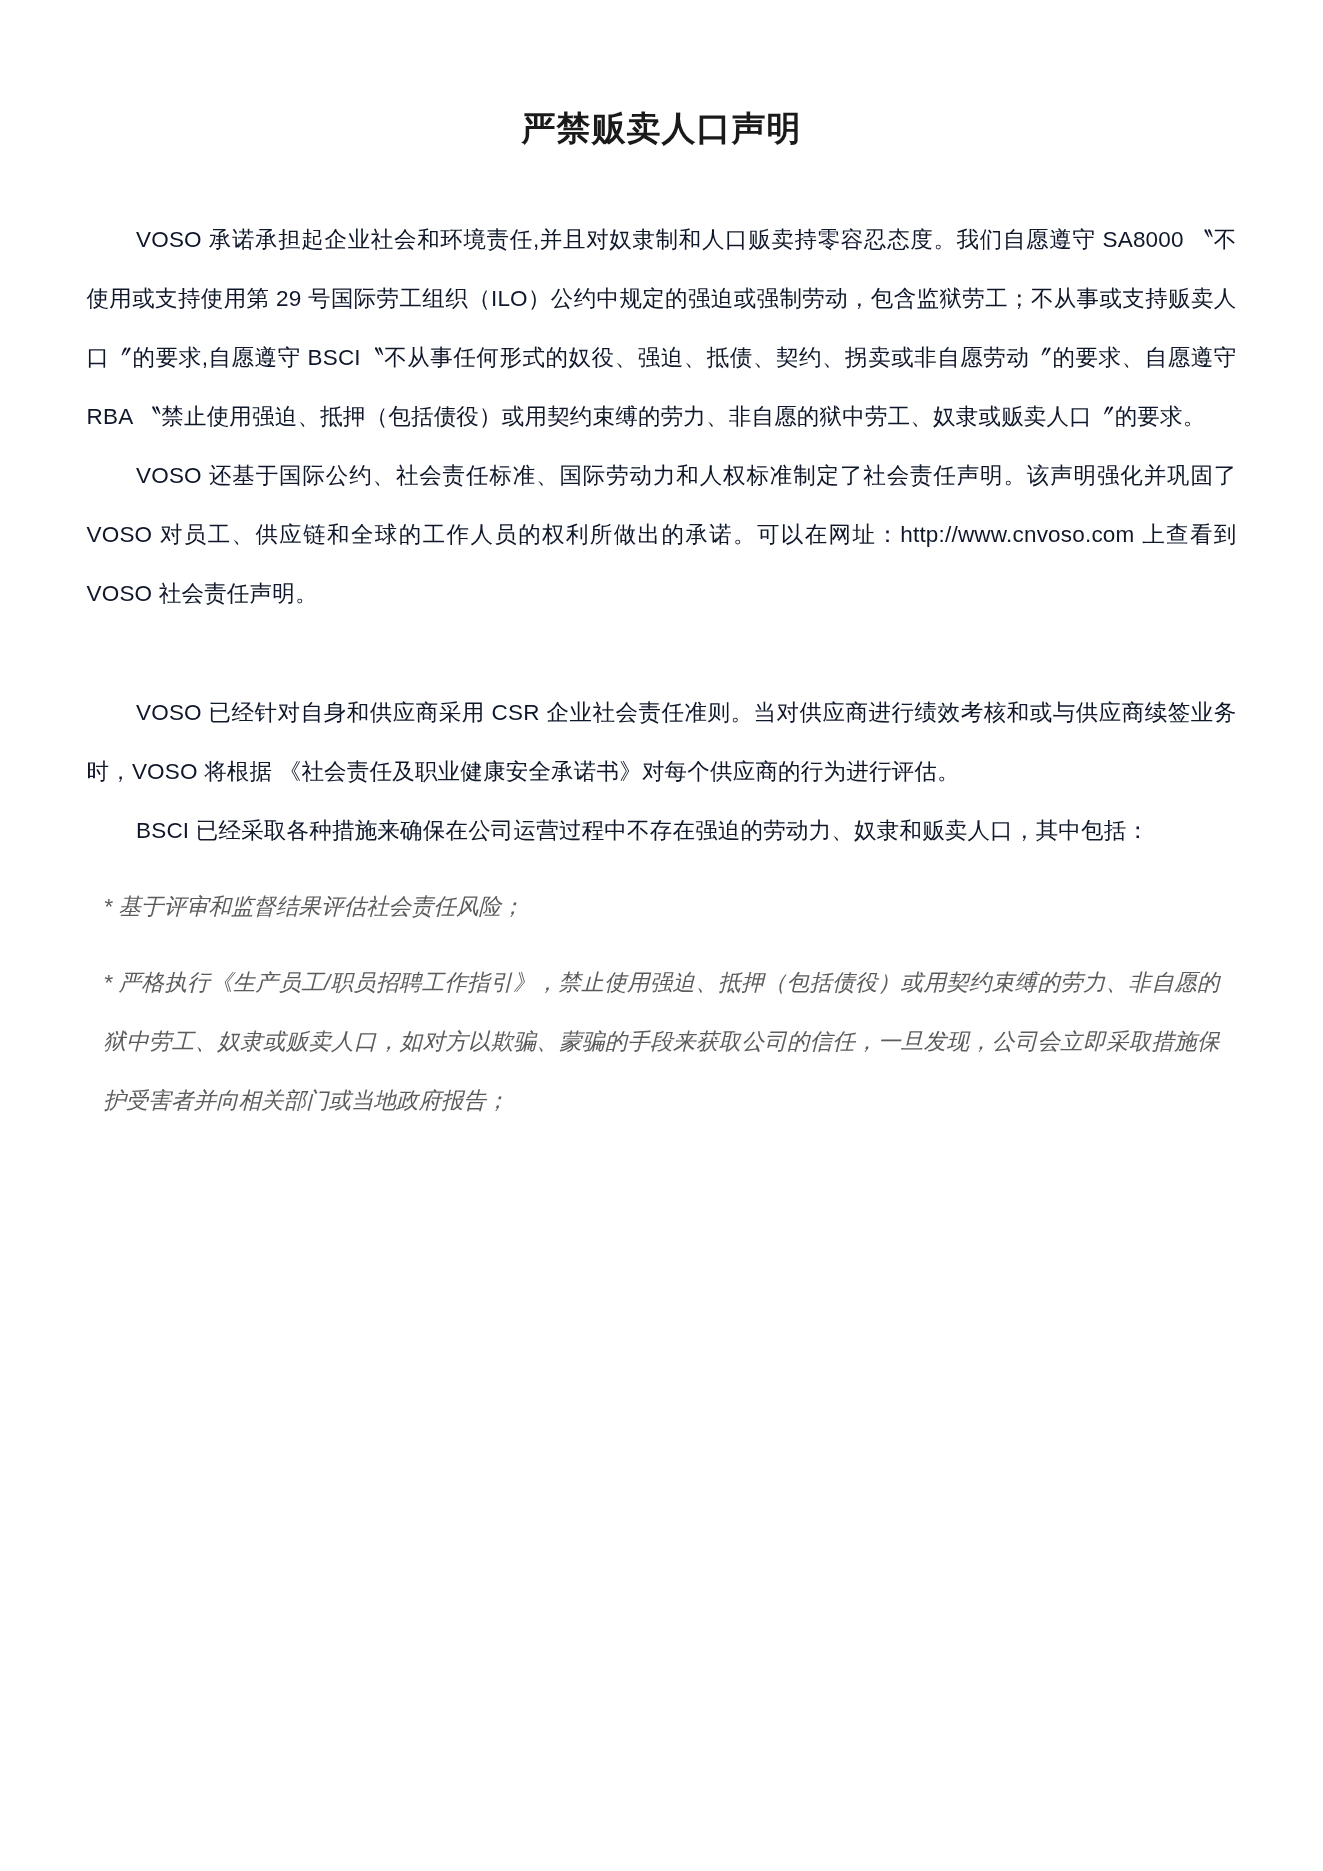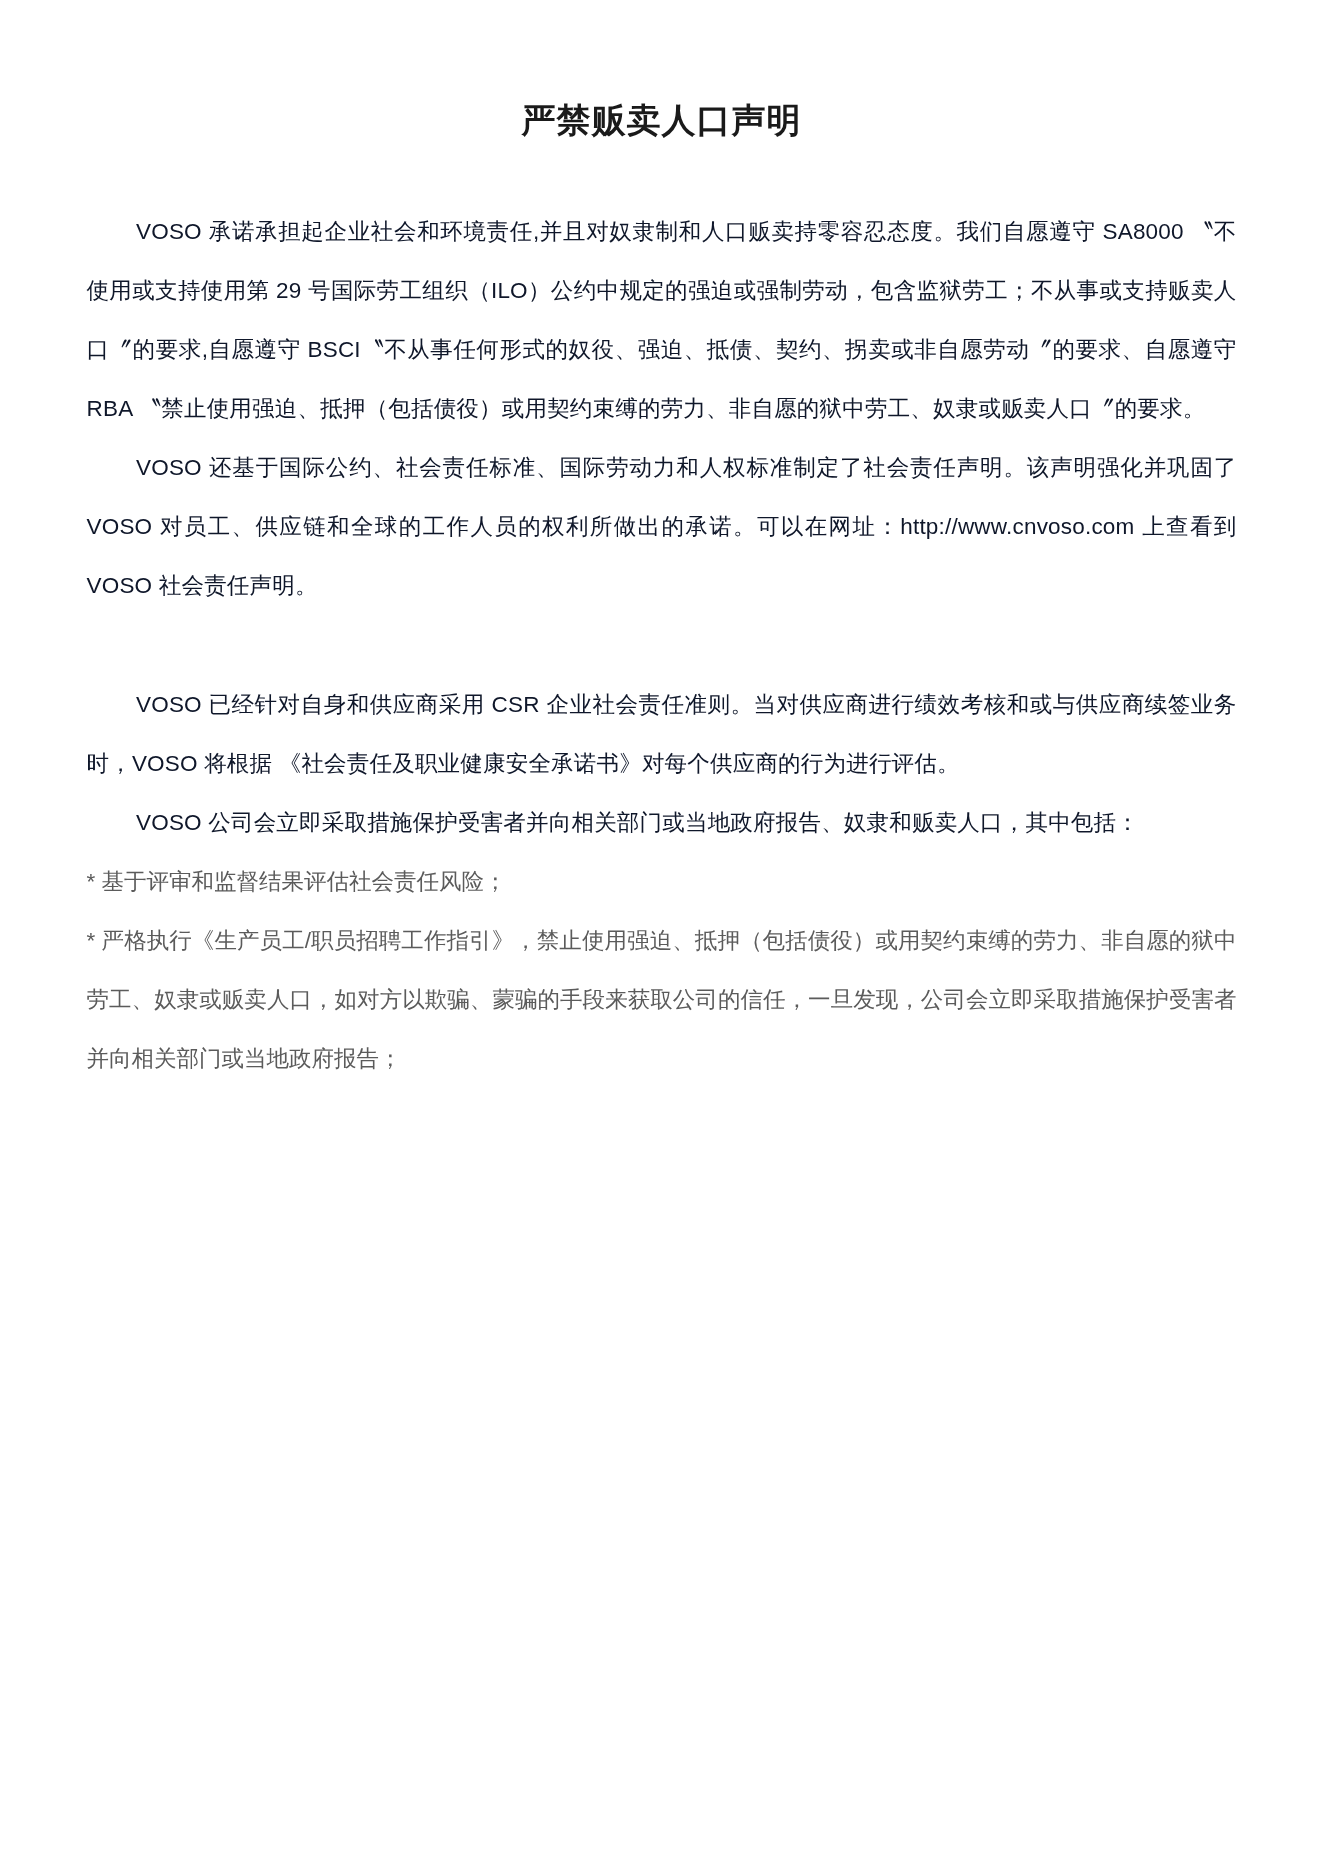--- a/index.html
+++ b/index.html
@@ -21,21 +21,21 @@
     background: #ffffff;
     box-sizing: border-box;
     padding: 0;
   }
   .doc-title {
     text-align: center;
     font-size: 34px;
     font-weight: bold;
     color: #1a1a1a;
     letter-spacing: 1px;
-    margin: 0;
+    margin: 8px;
     padding-top: 98px;
     line-height: 1.3;
   }
   .body-area {
     margin: 0 auto;
     width: 1158px;
     padding-left: 4px;
     padding-right: 4px;
     box-sizing: border-box;
     margin-top: 56px;
@@ -53,47 +53,48 @@
   p.para.indent {
     text-indent: 2.2em;
   }
   p.gap-lg {
     margin-top: 60px;
   }
   p.gap-sm {
     margin-top: 0px;
   }
   .bullet-line {
-    margin: 0;
+    margin: 17px;
     font-size: 22.5px;
     line-height: 59px;
     color: #5b5b5b;
     text-align: justify;
     text-justify: inter-character;
+    font-style: italic;
   }
   .nojustify {
     text-align: left;
   }
 </style>
 </head>
 <body>
 
 <div class="page">
 
   <h1 class="doc-title">严禁贩卖人口声明</h1>
 
   <div class="body-area">
 
     <p class="para indent gap-lg">VOSO 承诺承担起企业社会和环境责任,并且对奴隶制和人口贩卖持零容忍态度。我们自愿遵守 SA8000 〝不使用或支持使用第 29 号国际劳工组织（ILO）公约中规定的强迫或强制劳动，包含监狱劳工；不从事或支持贩卖人口〞的要求,自愿遵守 BSCI〝不从事任何形式的奴役、强迫、抵债、契约、拐卖或非自愿劳动〞的要求、自愿遵守 RBA 〝禁止使用强迫、抵押（包括债役）或用契约束缚的劳力、非自愿的狱中劳工、奴隶或贩卖人口〞的要求。</p>
 
     <p class="para indent gap-sm">VOSO 还基于国际公约、社会责任标准、国际劳动力和人权标准制定了社会责任声明。该声明强化并巩固了 VOSO 对员工、供应链和全球的工作人员的权利所做出的承诺。可以在网址：http://www.cnvoso.com 上查看到 VOSO 社会责任声明。</p>
 
     <p class="para indent gap-lg">VOSO 已经针对自身和供应商采用 CSR 企业社会责任准则。当对供应商进行绩效考核和或与供应商续签业务时，VOSO 将根据 《社会责任及职业健康安全承诺书》对每个供应商的行为进行评估。</p>
 
-    <p class="para indent gap-sm">VOSO 公司会立即采取措施保护受害者并向相关部门或当地政府报告、奴隶和贩卖人口，其中包括：</p>
+    <p class="para indent gap-sm">BSCI 已经采取各种措施来确保在公司运营过程中不存在强迫的劳动力、奴隶和贩卖人口，其中包括：</p>
 
     <p class="bullet-line nojustify">* 基于评审和监督结果评估社会责任风险；</p>
 
     <p class="bullet-line">* 严格执行《生产员工/职员招聘工作指引》，禁止使用强迫、抵押（包括债役）或用契约束缚的劳力、非自愿的狱中劳工、奴隶或贩卖人口，如对方以欺骗、蒙骗的手段来获取公司的信任，一旦发现，公司会立即采取措施保护受害者并向相关部门或当地政府报告；</p>
 
 
   </div>
 </div>
 
 </body></html>

